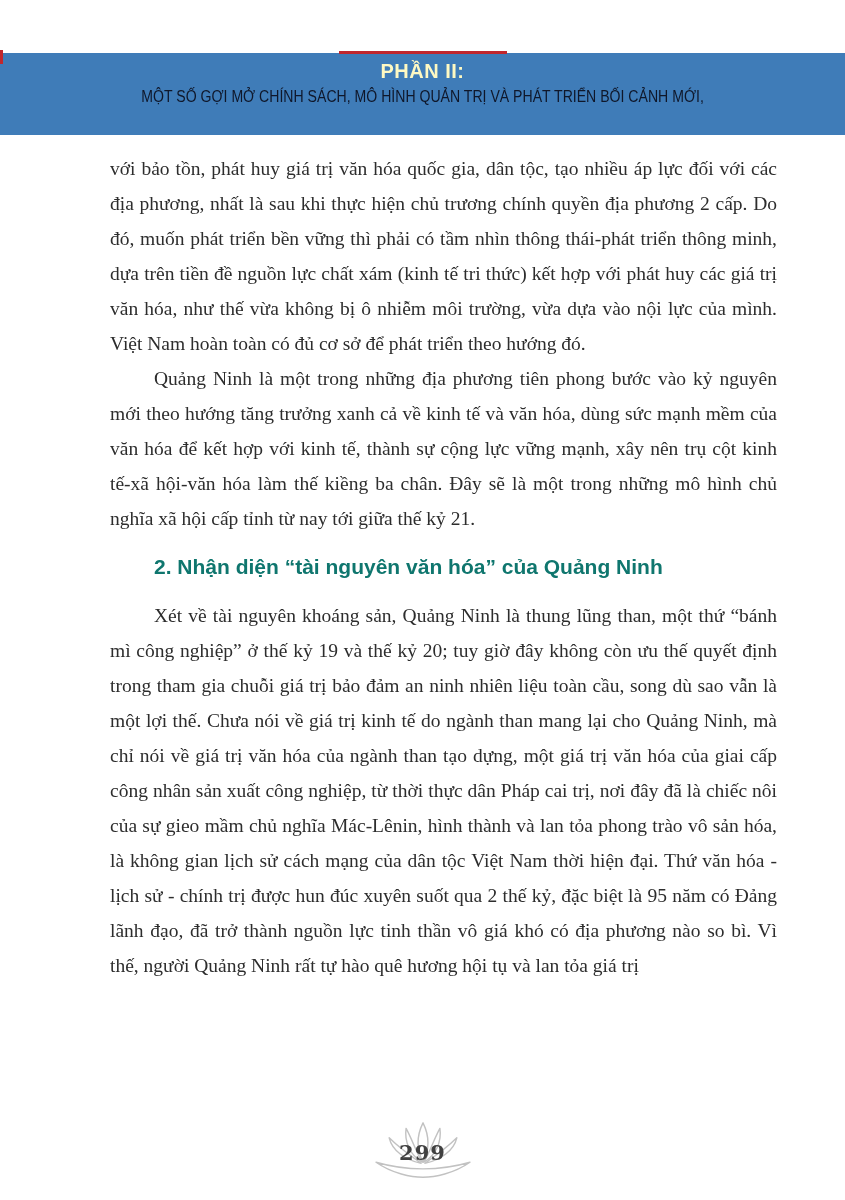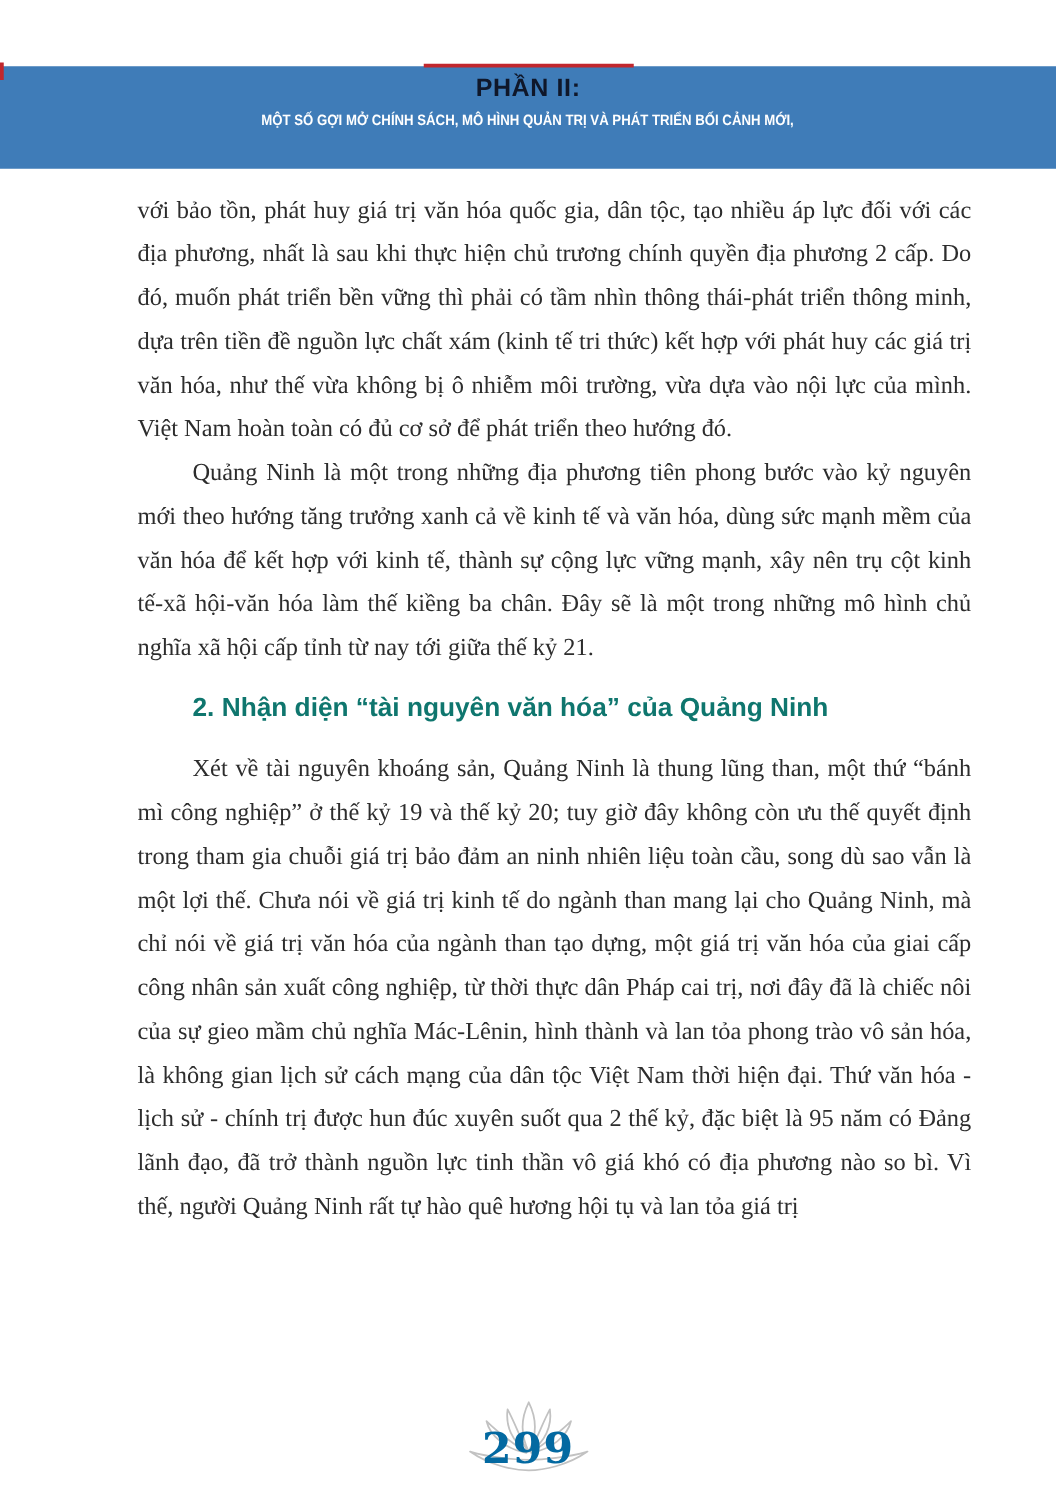--- a/index.html
+++ b/index.html
@@ -27,28 +27,28 @@
     position:absolute;top:-3px;left:0;
     width:3px;height:14px;
     background:#c1272d;
   }
   .part-label{
     margin:0;padding-top:5px;
     font-family:"Liberation Sans",sans-serif;
     font-weight:bold;
     font-size:20px;line-height:26px;
     letter-spacing:0.5px;
-    color:#0f172a;
+    color:#fef9c3;
   }
   .band-subtitle{
     margin:0;
     font-family:"Liberation Sans",sans-serif;
-    font-weight:bold;
-    font-size:12px;line-height:25px;
-    color:#ffffff;
+    font-weight:normal;
+    font-size:16px;line-height:25px;
+    color:#0f172a;
   }
   .band-subtitle span{
     display:inline-block;
     transform:scaleX(0.88);
     transform-origin:center;
     white-space:nowrap;
   }
   
   .content{
     position:absolute;top:135px;left:0;
@@ -79,22 +79,22 @@
   .lotus-wrap{
     position:relative;
     display:inline-block;
     width:120px;height:62px;
   }
   .page-number{
     position:absolute;left:50%;top:20px;
     transform:translateX(-50%);
     font-family:"DejaVu Serif","Liberation Serif",serif;
     font-weight:bold;
-    font-size:34px;
-    color:#0369a1;
+    font-size:21px;
+    color:#404040;
     letter-spacing:1px;
   }
 </style>
 </head>
 <body>
 
 <div class="page">
 
   <div class="band">
     <div class="band-accent"></div>

